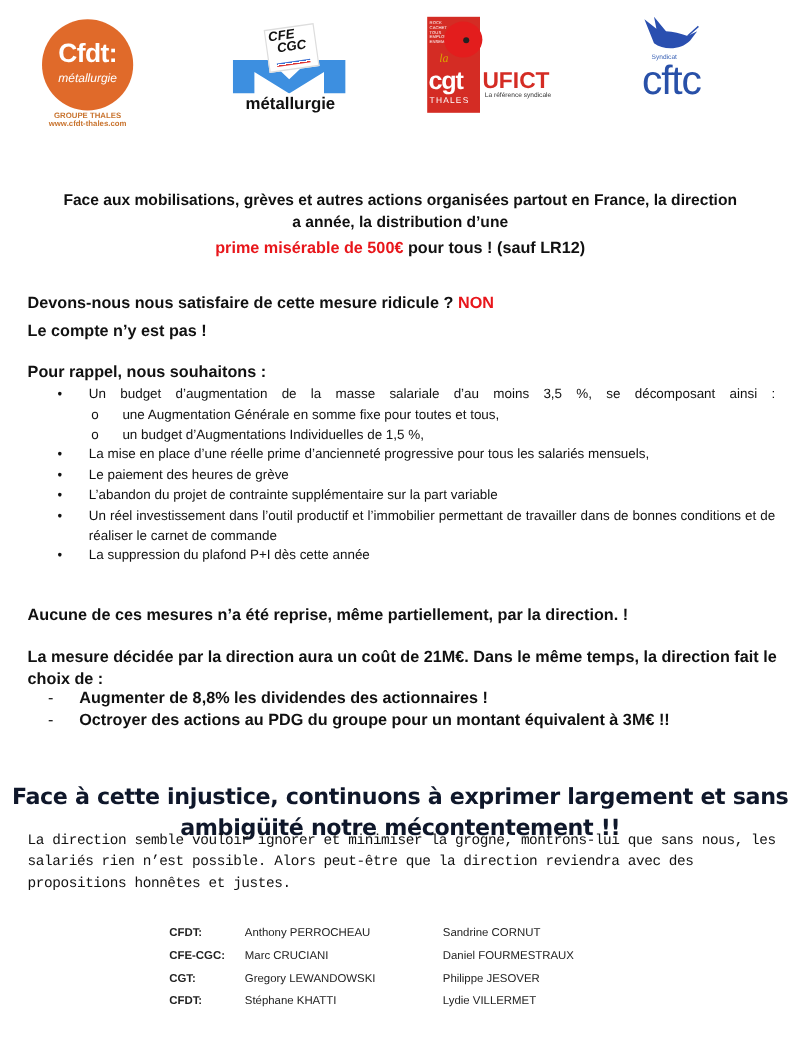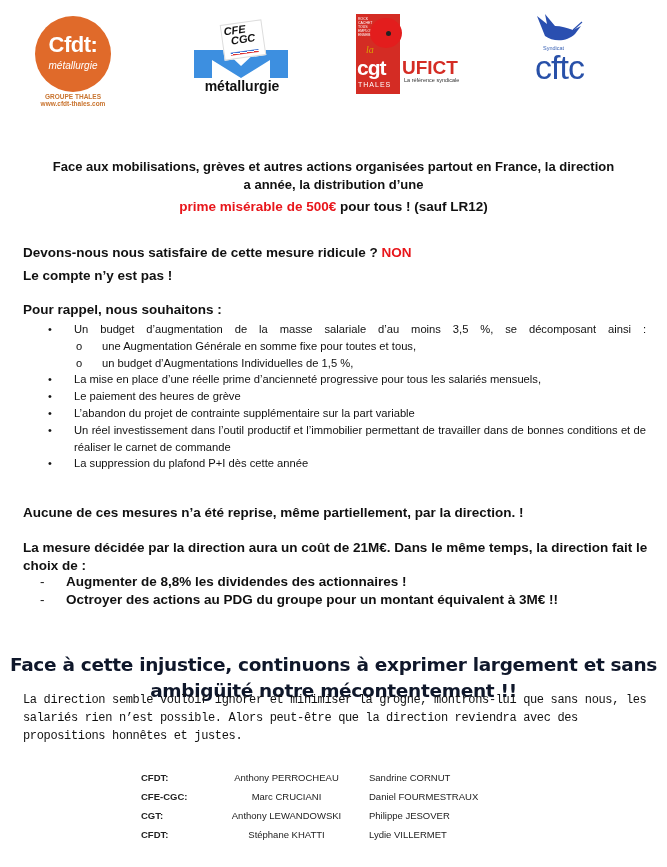--- a/index.html
+++ b/index.html
@@ -54,21 +54,21 @@
   .a1 { top: 505px; }
   .a2 { top: 539px; line-height: 18px; }
   ul.dash { position: absolute; left: 40px; top: 573px; margin: 0; padding: 0; list-style: none; font-weight: bold; font-size: 13.5px; line-height: 18px; }
   ul.dash li { position: relative; padding-left: 26px; }
   ul.dash li .d { position: absolute; left: 0; top: 0; font-weight: normal; }
   .headline { top: 652px; text-align: center; color: #0f172a; font-weight: bold; font-size: 18.5px; line-height: 26px; font-family: "DejaVu Sans", sans-serif; letter-spacing: -0.3px; }
   .closing { top: 691px; left: 23px; width: 625px; font-size: 12px; line-height: 18px; font-family: Liberation Mono, monospace; letter-spacing: -0.35px; }
   table.sign { position: absolute; left: 141px; top: 772px; border-collapse: collapse; font-size: 9.5px; color: #222; }
   table.sign td { padding: 0; height: 19px; vertical-align: top; }
   table.sign td.org { width: 63px; font-weight: bold; }
-  table.sign td.n1 { width: 165px; text-align: center; }
+  table.sign td.n1 { width: 165px; }
 </style>
 </head>
 <body>
 
 <div class="logos">
 
   <div class="logo cfdt">
     <div class="cfdt-circle"></div>
     <div class="cfdt-name">Cfdt:</div>
     <div class="cfdt-sub">métallurgie</div>
@@ -168,21 +168,21 @@
         <td class="n1">Anthony PERROCHEAU</td>
         <td>Sandrine CORNUT</td>
       </tr>
   <tr>
         <td class="org">CFE-CGC:</td>
         <td class="n1">Marc CRUCIANI</td>
         <td>Daniel FOURMESTRAUX</td>
       </tr>
   <tr>
         <td class="org">CGT:</td>
-        <td class="n1">Anthony LEWANDOWSKI</td>
+        <td class="n1">Gregory LEWANDOWSKI</td>
         <td>Philippe JESOVER</td>
       </tr>
   <tr>
         <td class="org">CFDT:</td>
         <td class="n1">Stéphane KHATTI</td>
         <td>Lydie VILLERMET</td>
       </tr>
 </tbody>
   </table>
 

